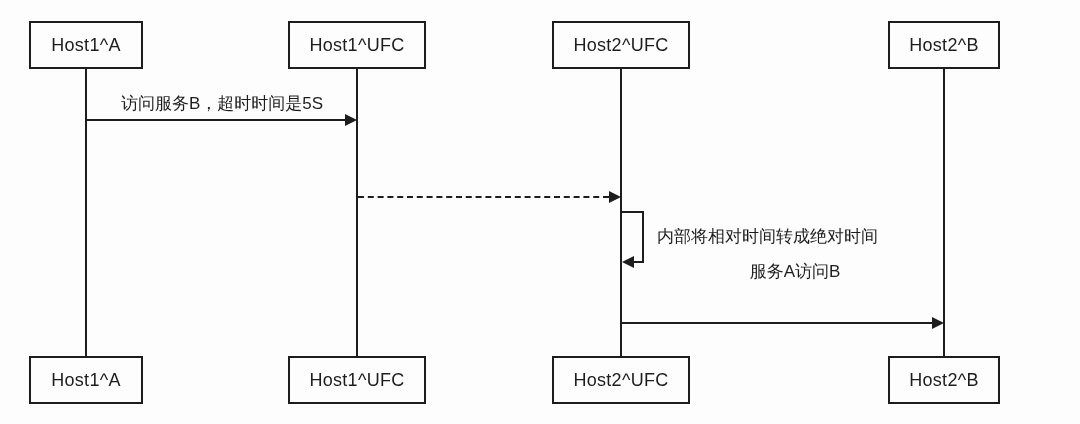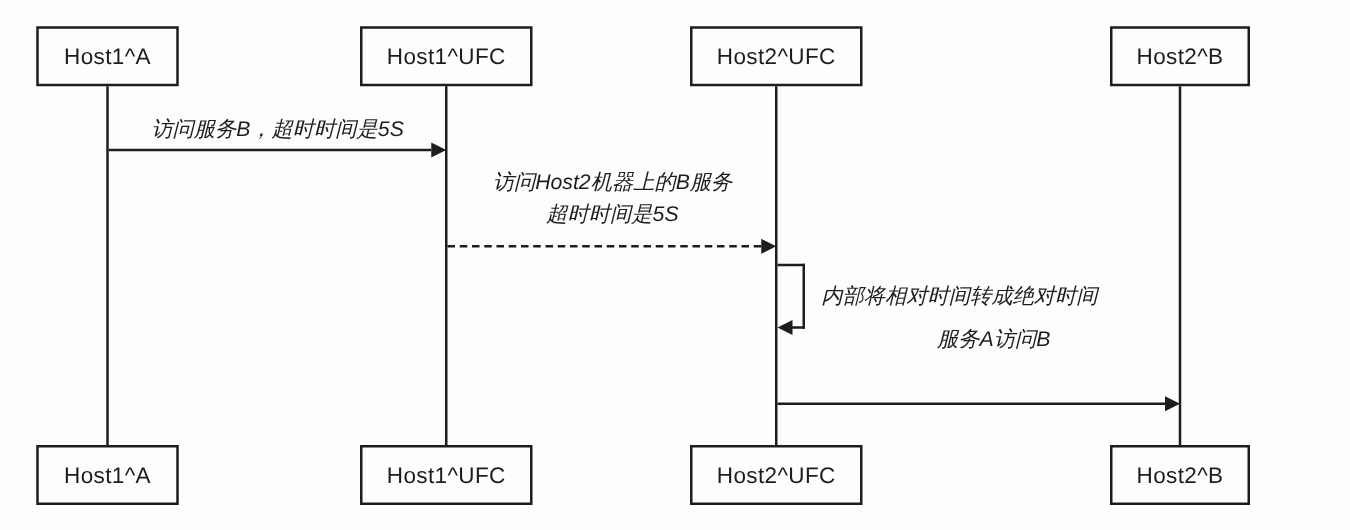--- a/index.html
+++ b/index.html
@@ -64,21 +64,20 @@
     border-bottom: 6px solid transparent;
     border-right: 12px solid #1d1d1d;
   }
   .msg-label {
     position: absolute;
     font-size: 17px;
     line-height: 26px;
     text-align: center;
     color: #1d1d1d;
     white-space: nowrap;
-    font-style: italic;
   }
   .msg-label.align-left { text-align: left; }
 </style>
 </head>
 <body>
 
 <div class="diagram">
 
   <div class="actor-box" style="left:86px;  top:21px; width:110px">Host1^A</div>
   <div class="actor-box" style="left:357px; top:21px; width:134px">Host1^UFC</div>
@@ -87,24 +86,20 @@
 
   <div class="lifeline" style="left:85px;  top:69px; height:287px"></div>
   <div class="lifeline" style="left:356px; top:69px; height:287px"></div>
   <div class="lifeline" style="left:620px; top:69px; height:287px"></div>
   <div class="lifeline" style="left:943px; top:69px; height:287px"></div>
 
   <div class="msg-label" style="left:97px; top:91px; width:250px">访问服务B，超时时间是5S</div>
   <div class="hline" style="left:87px; top:119px; width:258px"></div>
   <div class="arrow-right" style="left:345px; top:114px"></div>
 
-  <div class="msg-label" style="left:365px; top:133px; width:250px">
-    <div>访问Host2机器上的B服务</div>
-    <div>超时时间是5S</div>
-  </div>
   <div class="hline dashed" style="left:358px; top:196px; width:251px"></div>
   <div class="arrow-right" style="left:609px; top:191px"></div>
 
   <div class="hline" style="left:622px; top:211px; width:22px"></div>
   <div class="vline" style="left:642px; top:211px; height:52px"></div>
   <div class="hline" style="left:630px; top:261px; width:14px"></div>
   <div class="arrow-left" style="left:622px; top:256px"></div>
   <div class="msg-label align-left" style="left:657px; top:224px">内部将相对时间转成绝对时间</div>
 
   <div class="msg-label" style="left:667px; top:259px; width:256px">

